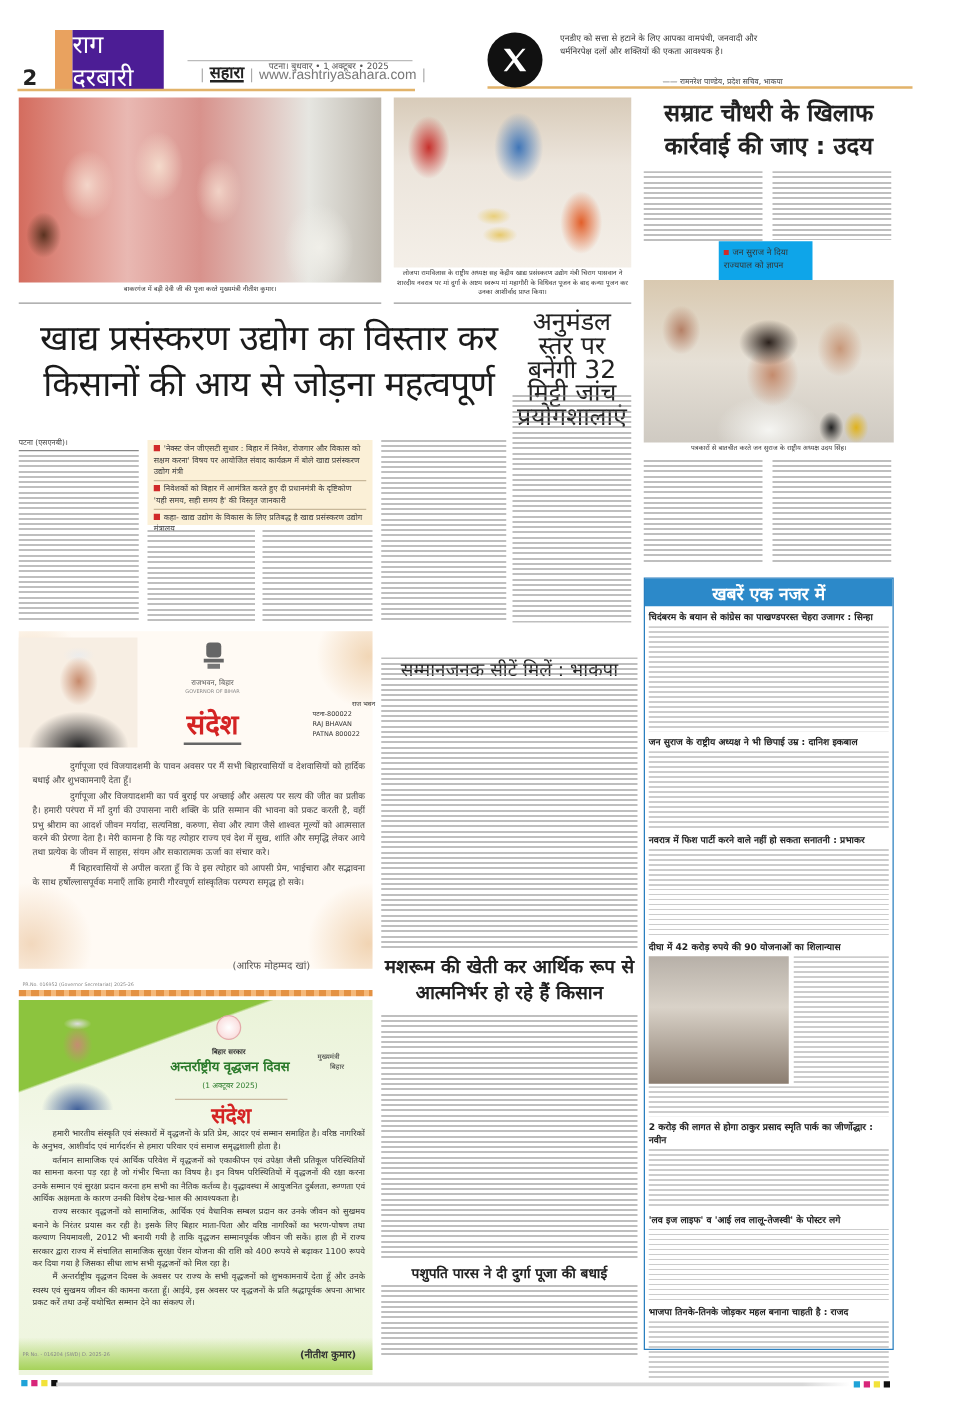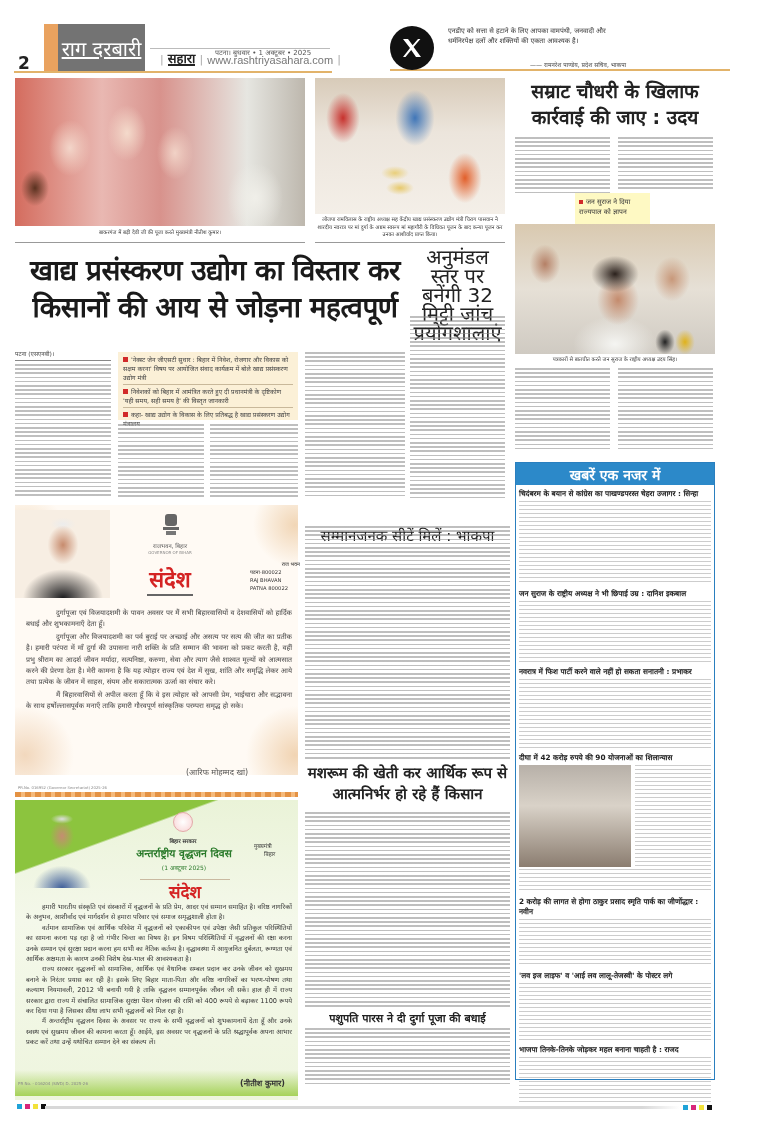--- a/index.html
+++ b/index.html
@@ -8,21 +8,21 @@
 
   .abs { position: absolute; }
   .lines { background: repeating-linear-gradient(to bottom, #8a8a8a 0, #8a8a8a 1.6px, transparent 1.6px, transparent 4.2px); opacity: .55; }
   .lines-light { background: repeating-linear-gradient(to bottom, #9a9a9a 0, #9a9a9a 1.4px, transparent 1.4px, transparent 4px); opacity: .5; }
 
   
   #page-number { left: 18px; top: 53px; font-size: 17px; font-weight: bold; color: #222; }
   #masthead-rule { left: 14px; top: 71px; width: 318px; height: 2px; background: #e2b36a; }
   #masthead-rule-right { left: 390px; top: 69px; width: 340px; height: 2px; background: #e2b36a; }
   #section-tab-stripe { left: 44px; top: 24px; width: 14px; height: 48px; background: #e9a25f; }
-  #section-tab { left: 58px; top: 24px; width: 87px; height: 48px; background: #737373; color: #fff; font-family: "DejaVu Serif", serif; font-size: 20px; display: flex; align-items: center; justify-content: center; text-decoration: underline; }
+  #section-tab { left: 58px; top: 24px; width: 73px; height: 48px; background: #4c1d95; color: #fff; font-family: "DejaVu Serif", serif; font-size: 20px; display: flex; align-items: center; justify-content: center; }
   #dateline { left: 215px; top: 48px; font-size: 7px; color: #555; }
   #masthead-sep { left: 150px; top: 48px; width: 180px; height: 1px; background: #bbb; }
   #brand-wrap { left: 160px; top: 53px; display: flex; align-items: center; gap: 4px; }
   #brand-pipe-l, #brand-pipe-r { color: #aaa; font-size: 11px; }
   #brand-logo { font-family: "DejaVu Serif", serif; font-size: 13px; font-weight: bold; color: #222; border-bottom: 2px solid #222; line-height: 11px; }
   #brand-url { font-family: "Liberation Sans", sans-serif; font-size: 11px; color: #777; }
 
   #x-logo { left: 390px; top: 26px; width: 44px; height: 44px; border-radius: 50%; background: #111; display: flex; align-items: center; justify-content: center; }
   #tweet-quote { left: 448px; top: 27px; width: 175px; font-size: 6.8px; line-height: 9.5px; color: #333; }
   #tweet-author { left: 530px; top: 61px; font-size: 6px; color: #444; }
@@ -43,41 +43,41 @@
      radial-gradient(ellipse 20px 10px at 85px 110px, #e7c96c 0, transparent 70%),
      radial-gradient(ellipse 24px 36px at 150px 100px, #e25f2a 0, transparent 70%),
      linear-gradient(180deg, #d8cbb9 0%, #ece5dc 40%, #f4efe8 100%); }
   .caption { font-size: 5.3px; line-height: 7.5px; color: #333; text-align: center; }
   #caption-durga { left: 15px; top: 229px; width: 290px; }
   #caption-kanya { left: 315px; top: 216px; width: 190px; }
   #rule-photo-1 { left: 15px; top: 242px; width: 290px; height: 1px; background: #999; }
   #rule-photo-2 { left: 315px; top: 242px; width: 190px; height: 1px; background: #999; }
 
   
-  #main-headline { left: 15px; top: 252px; width: 400px; font-family: "DejaVu Sans", sans-serif; font-weight: bold; font-size: 28px; line-height: 37px; color: #1a1a1a; text-align: center; letter-spacing: -0.5px; }
+  #main-headline { left: 15px; top: 252px; width: 400px; font-family: "DejaVu Sans", sans-serif; font-weight: normal; font-size: 28px; line-height: 37px; color: #1a1a1a; text-align: center; letter-spacing: -0.5px; }
   #main-dateline { left: 15px; top: 350px; font-size: 6px; color: #444; }
   #main-dateline-rule { left: 15px; top: 360px; width: 96px; height: 1px; background: #888; }
   #main-col1 { left: 15px; top: 364px; width: 96px; height: 134px; }
   #highlight-box { left: 118px; top: 352px; width: 180px; height: 68px; background: #fbf0d7; padding: 3px 5px; }
   .hl-item { font-size: 6.3px; line-height: 9px; color: #444; margin-bottom: 2px; }
   .hl-bullet { display: inline-block; width: 5px; height: 5px; background: #d12a2a; margin-right: 3px; }
   .hl-divider { height: 1px; background: #c8b89a; margin: 1px 0 2px; }
   #main-col2 { left: 118px; top: 424px; width: 86px; height: 74px; }
   #main-col3 { left: 210px; top: 424px; width: 88px; height: 74px; }
   #main-col4 { left: 305px; top: 352px; width: 100px; height: 146px; }
 
   
   #labs-headline { left: 410px; top: 248px; width: 95px; font-size: 20px; line-height: 19px; color: #222; text-align: center; }
   #labs-body { left: 410px; top: 316px; width: 95px; height: 182px; }
 
   
   #samrat-headline { left: 515px; top: 78px; width: 200px; font-size: 19px; line-height: 26px; font-weight: bold; color: #222; text-align: center; }
   #samrat-col1 { left: 515px; top: 137px; width: 95px; height: 58px; }
   #samrat-col2 { left: 618px; top: 137px; width: 95px; height: 55px; }
-  #samrat-pull { left: 575px; top: 193px; width: 75px; height: 32px; background: #fef9c3; padding: 4px; font-size: 6.8px; line-height: 10px; color: #333; }
+  #samrat-pull { left: 575px; top: 193px; width: 75px; height: 32px; background: #0ea5e9; padding: 4px; font-size: 6.8px; line-height: 10px; color: #333; }
   #samrat-pull .hl-bullet { width: 4px; height: 4px; }
   #photo-samrat { left: 515px; top: 224px; width: 200px; height: 130px; background:
      radial-gradient(ellipse 34px 26px at 100px 50px, #2b211c 0, transparent 70%),
      radial-gradient(ellipse 30px 36px at 103px 76px, #c48b6d 0, transparent 70%),
      radial-gradient(ellipse 26px 32px at 157px 55px, #c8987a 0, transparent 70%),
      radial-gradient(ellipse 22px 28px at 30px 40px, #b58066 0, transparent 70%),
      radial-gradient(ellipse 60px 40px at 100px 120px, #f5f5f2 0, transparent 70%),
      radial-gradient(ellipse 14px 18px at 150px 118px, #222 0, transparent 70%),
      radial-gradient(ellipse 14px 18px at 170px 118px, #e0b21a 0, transparent 70%),
      linear-gradient(180deg, #d9c9b0 0%, #e6e0d6 50%, #cfcac2 100%); }

